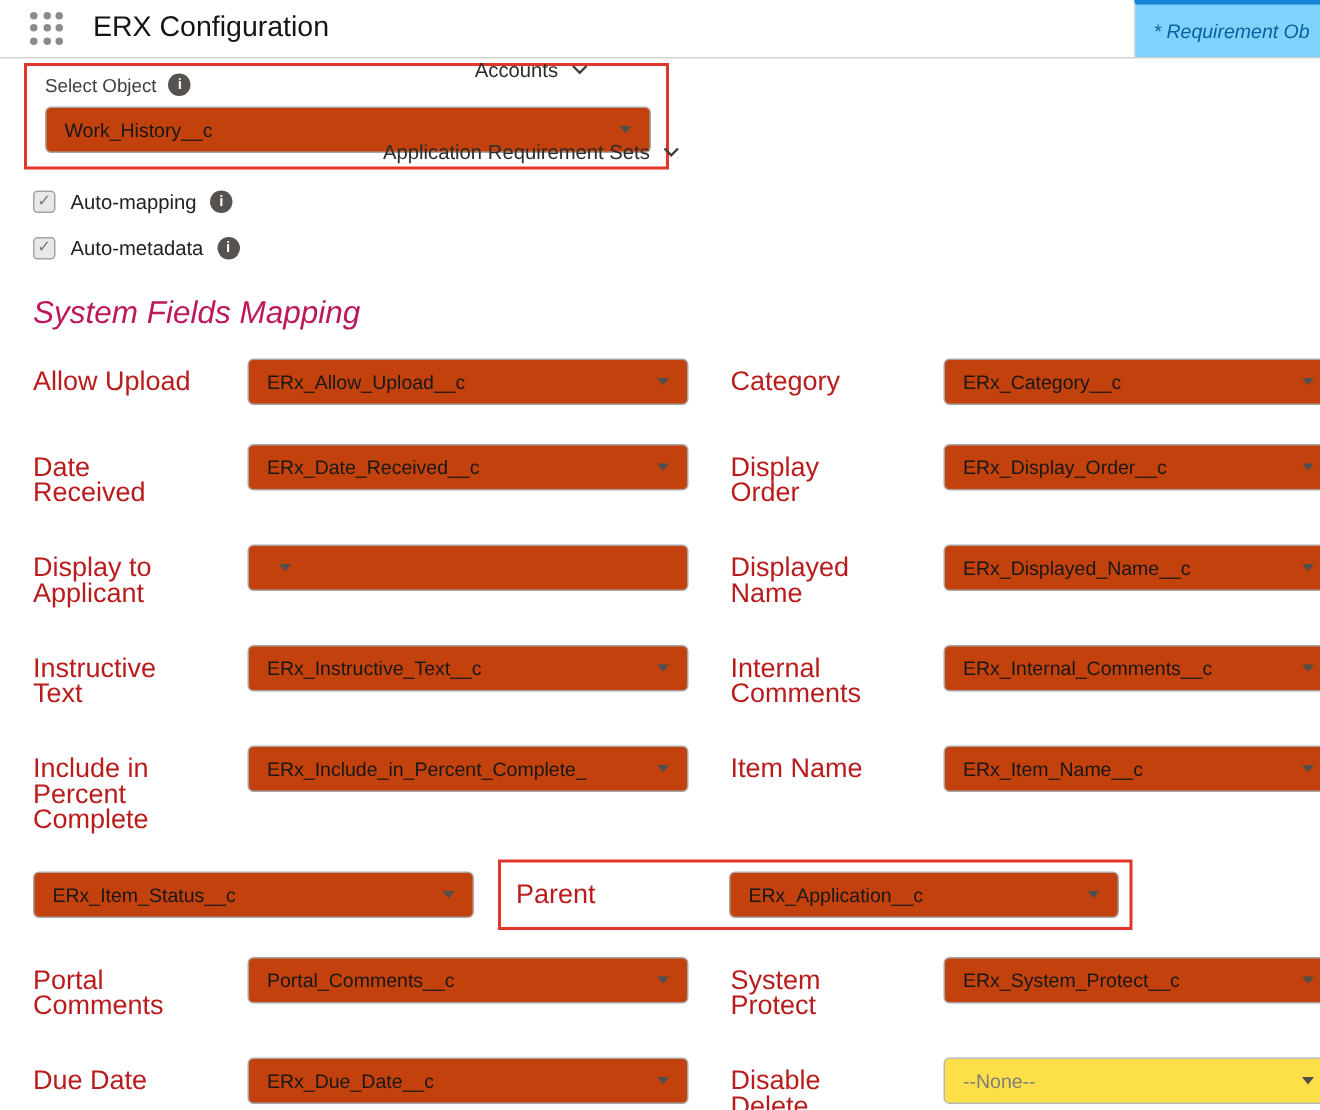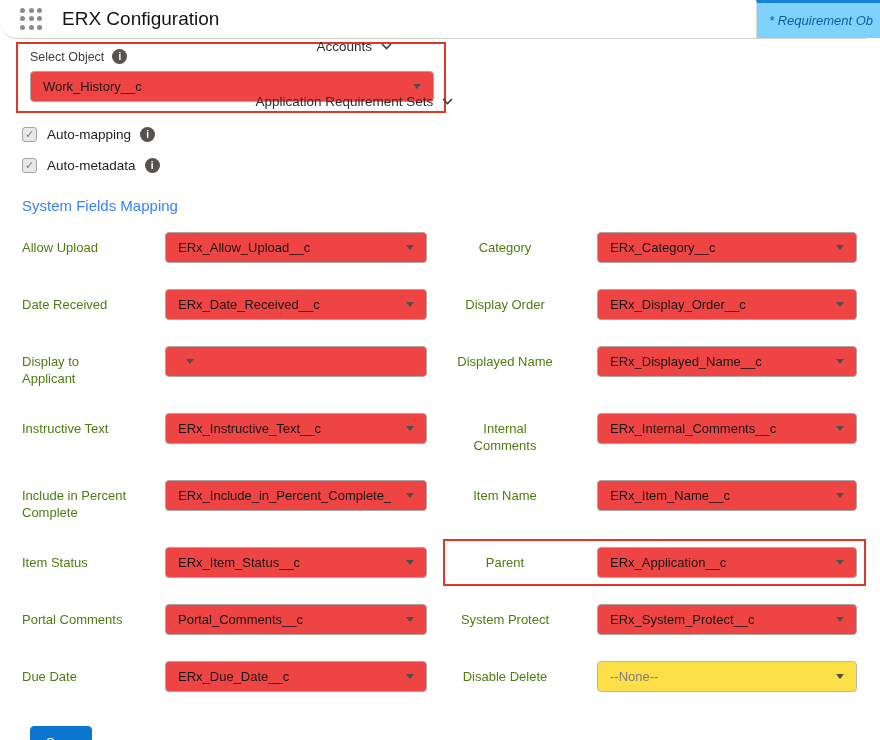--- a/index.html
+++ b/index.html
@@ -7,21 +7,21 @@
   body {
     width:880px; height:740px; overflow:hidden;
     background:#ffffff;
     font-family:"Liberation Sans", sans-serif;
     color:#181818;
   }
 
   
   .header {
     height:39px; background:#fff; border-bottom:1px solid #d4d2d0;
-    display:flex; align-items:center; position:relative;border-radius:17px;
+    display:flex; align-items:center; position:relative;
   }
   .waffle {
     margin-left:20px; width:23px; height:23px; flex-shrink:0;
     display:grid; grid-template-columns:repeat(3,1fr); gap:3px; cursor:pointer;
   }
   .waffle i { width:5px; height:5px; border-radius:50%; background:#8a8a8f; }
   .app-title { margin-left:19px; font-size:19px; color:#141414; white-space:nowrap; }
   .nav { display:flex; align-items:center; margin-left:36px; gap:40px;
          font-size:13.5px; color:#2e2c2a;flex-direction:column; }
   .nav-item { display:flex; align-items:center; gap:9px; cursor:pointer; white-space:nowrap; }
@@ -44,21 +44,21 @@
 
   .info-icon {
     width:15px; height:15px; border-radius:50%; background:#55524f; color:#fff;
     font-size:10px; font-weight:bold; font-style:normal;
     display:inline-flex; align-items:center; justify-content:center; cursor:pointer;
     flex-shrink:0;
   }
 
   
   .dd {
-    height:31px; background:#ef4444; border:1px solid #a9a7a5; border-radius:4px;
+    height:31px; background:#c2410c; border:1px solid #a9a7a5; border-radius:4px;
     display:flex; align-items:center; justify-content:space-between;
     padding:0 12px; font-size:13px; color:#181818; cursor:pointer;
   }
   .dd-val { white-space:nowrap; overflow:hidden; }
   .caret {
     width:0; height:0; flex-shrink:0; margin-left:8px;
     border-left:4.5px solid transparent; border-right:4.5px solid transparent;
     border-top:5.5px solid #514f4d;
   }
   .dd.disabled { background:#fde047; color:#807e7c; border-color:#b9b7b5; }
@@ -71,31 +71,31 @@
   .checkbox {
     width:15px; height:15px; border:1px solid #a3a3a3; border-radius:3px;
     background:#e9e8e8; display:inline-flex; align-items:center; justify-content:center;
     cursor:pointer;
   }
   .check-glyph { font-size:11px; color:#7b7b78; line-height:1; }
   .check-label { margin-left:10px; font-size:13.5px; color:#242220; }
   .check-row .info-icon { margin-left:9px; }
 
   
-  .section-title { margin:24px 0 0 22px; font-size:15px; font-weight:500; color:#3b82f6; }
+  .section-title { margin:24px 0 0 22px; font-size:21px; font-weight:500; color:#be185d;font-style:italic; }
 
   
   .form { margin:18px 0 0 22px; }
   .frow { display:flex; align-items:flex-start; margin-bottom:26px; }
   .lgroup, .rgroup { display:flex; align-items:flex-start; }
   .rgroup { position:relative; }
-  .lab { font-size:13px; color:#4d7c0f; line-height:17px; padding-top:7px; }
+  .lab { font-size:18px; color:#b91c1c; line-height:17px; padding-top:7px; }
   .lab-l { width:143px; padding-right:30px; }
-  .lab-r { width:170px; padding-left:28px; padding-right:42px;text-align:center; }
-  .dd-l { width:262px; }
+  .lab-r { width:170px; padding-left:28px; padding-right:42px; }
+  .dd-l { width:294px; }
   .dd-r { width:260px; }
   .annotation-parent {
     position:absolute; left:16px; top:-8px; right:-9px; bottom:-8px;
     border:2px solid #e2362b; pointer-events:none;
   }
 
   
   .save-btn {
     margin:8px 0 0 30px; background:#0b76d0; color:#fff;
     border:1px solid #0b76d0; border-radius:4px;
@@ -259,21 +259,20 @@
       <div class="lab lab-r">Item Name</div>
       <div class="dd dd-r">
         <span class="dd-val">ERx_Item_Name__c</span>
         <span class="caret"></span>
       </div>
     </div>
   </div>
 
   <div class="frow">
     <div class="lgroup">
-      <div class="lab lab-l">Item Status</div>
       <div class="dd dd-l">
         <span class="dd-val">ERx_Item_Status__c</span>
         <span class="caret"></span>
       </div>
     </div>
     <div class="rgroup">
       <div class="lab lab-r">Parent</div>
       <div class="dd dd-r">
         <span class="dd-val">ERx_Application__c</span>
         <span class="caret"></span>

